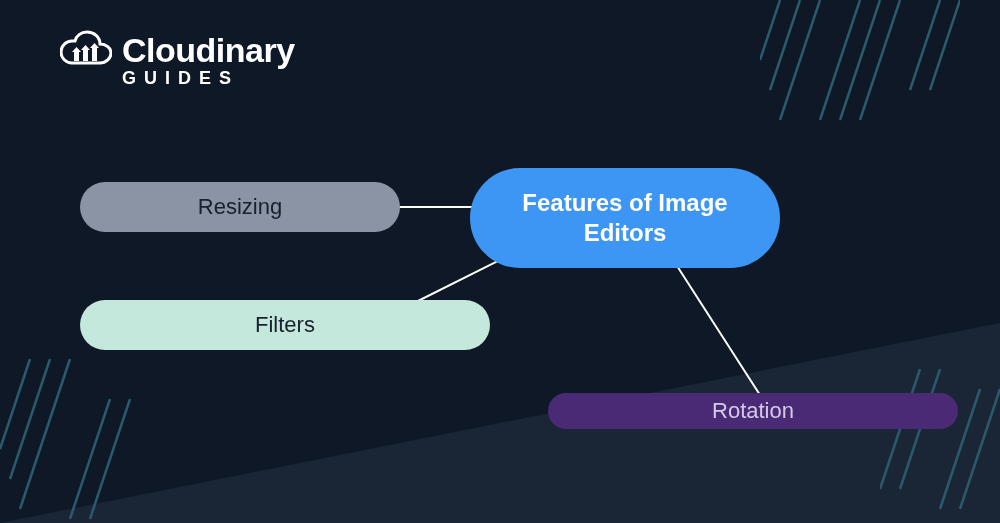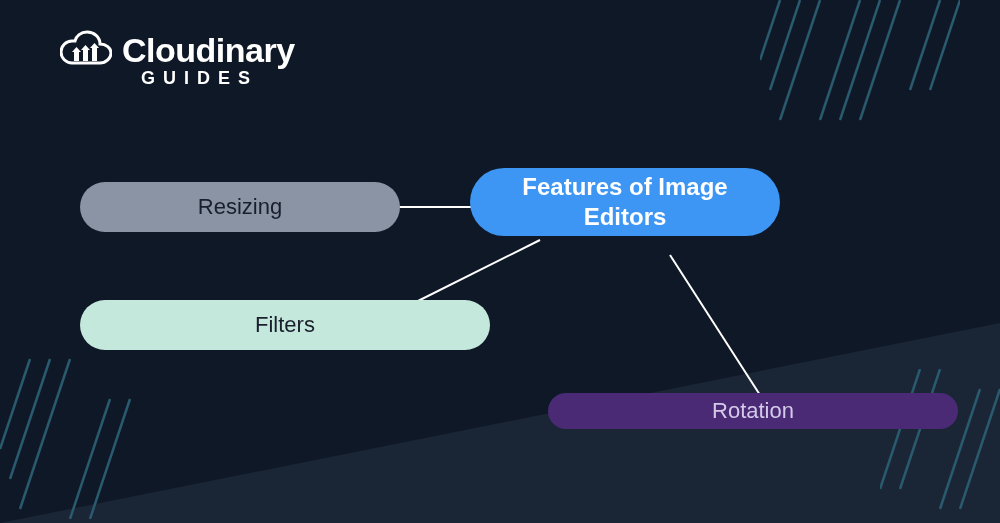--- a/index.html
+++ b/index.html
@@ -4,23 +4,23 @@
 <style>
 * { margin:0; padding:0; box-sizing:border-box; }
 html,body { width:1000px; height:523px; overflow:hidden; font-family:'Segoe UI',Arial,sans-serif; }
 .stage { position:relative; width:1000px; height:523px; background:#0f1826; }
 .bg-triangle { position:absolute; right:0; bottom:0; width:0; height:0; border-left:1000px solid transparent; border-bottom:200px solid #1a2536; }
 .hatch { position:absolute; pointer-events:none; }
 .hatch svg line { stroke:#2a5a6e; stroke-width:2.5; }
 .logo-wrap { position:absolute; top:30px; left:60px; color:#fff; }
 .logo-row { display:flex; align-items:center; gap:10px;justify-content:flex-end; }
 .logo-text { font-size:34px; font-weight:700; letter-spacing:-0.5px; }
-.logo-sub { font-size:18px; font-weight:600; letter-spacing:8px; margin-left:81px; margin-top:-2px; }
+.logo-sub { font-size:18px; font-weight:600; letter-spacing:8px; margin-left:62px; margin-top:-2px; }
 .node { position:absolute; display:flex; align-items:center; justify-content:center; border-radius:999px; font-size:22px; }
-.node-center { background:#3d95f4; color:#fff; font-weight:700; font-size:24px; text-align:center; line-height:1.25; padding:4px 36px; width:310px; }
+.node-center { background:#3d95f4; color:#fff; font-weight:700; font-size:24px; text-align:center; line-height:1.25; padding:20px 36px; width:310px; }
 .node-gray { background:#8b94a4; color:#1a1f2e; width:320px; height:50px; }
 .node-mint { background:#c5e8dc; color:#1a1f2e; width:410px; height:50px; }
 .node-purple { background:#4a2a75; color:#d4c9e8; width:410px; height:36px; }
 .connectors { position:absolute; inset:0; pointer-events:none; }
 .connectors line { stroke:#fff; stroke-width:2; }
 </style>
 </head>
 <body>
 
 <div class="stage">

